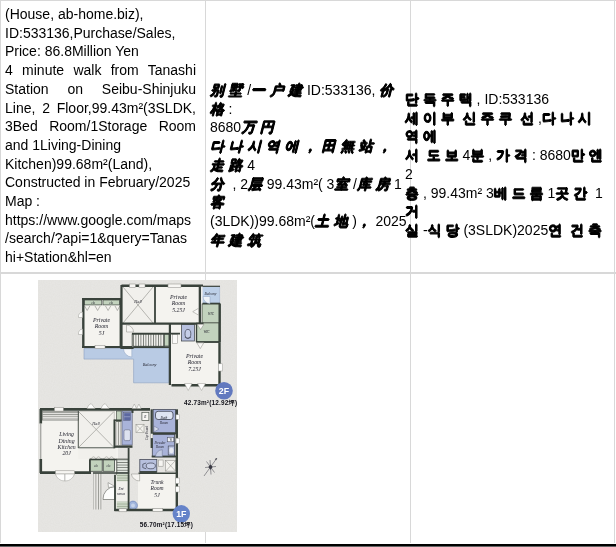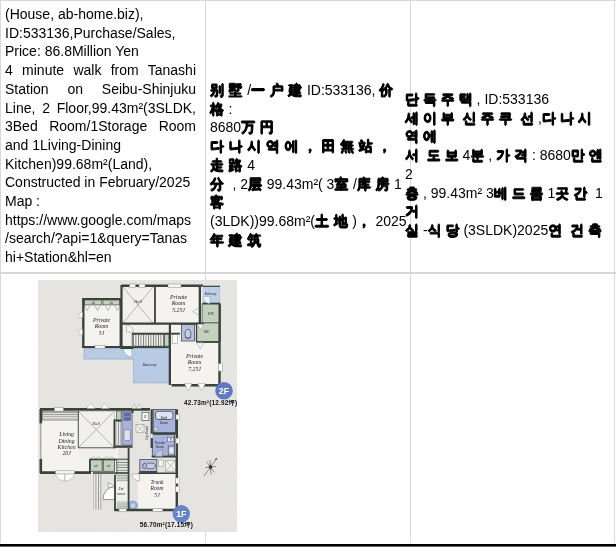--- a/index.html
+++ b/index.html
@@ -1,20 +1,20 @@
 <!DOCTYPE html>
 <html><head>
 <meta charset="utf-8">
 <style>
 html,body{margin:0;padding:0;background:#fff;}
 body{width:616px;height:547px;position:relative;overflow:hidden;
   font-family:"Liberation Sans",sans-serif;font-size:14px;color:#000;}
 .b{position:absolute;background:#d8d8d8;}
 .cell{position:absolute;line-height:18.7px;}
-.cj{letter-spacing:4.6px;-webkit-text-stroke:0.5px #000;text-shadow:0.75px 0 #000,-0.75px 0 #000,0 0.75px #000,0 -0.75px #000;}
+.cj{letter-spacing:4.6px;-webkit-text-stroke:0.5px #000;text-shadow:0.75px 0 #000,-0.75px 0 #000,0 0.75px #000,0 -0.75px #000;font-style:italic;}
 .kr{letter-spacing:3.9px;-webkit-text-stroke:0.5px #000;text-shadow:0.75px 0 #000,-0.75px 0 #000,0 0.75px #000,0 -0.75px #000;}
 </style>
 </head>
 <body>
 
 <div class="b" style="left:0;top:0;width:616px;height:1px"></div>
 
 <div class="b" style="left:0;top:0;width:1px;height:543px"></div>
 
 <div class="b" style="left:205px;top:0;width:1px;height:543px"></div>

